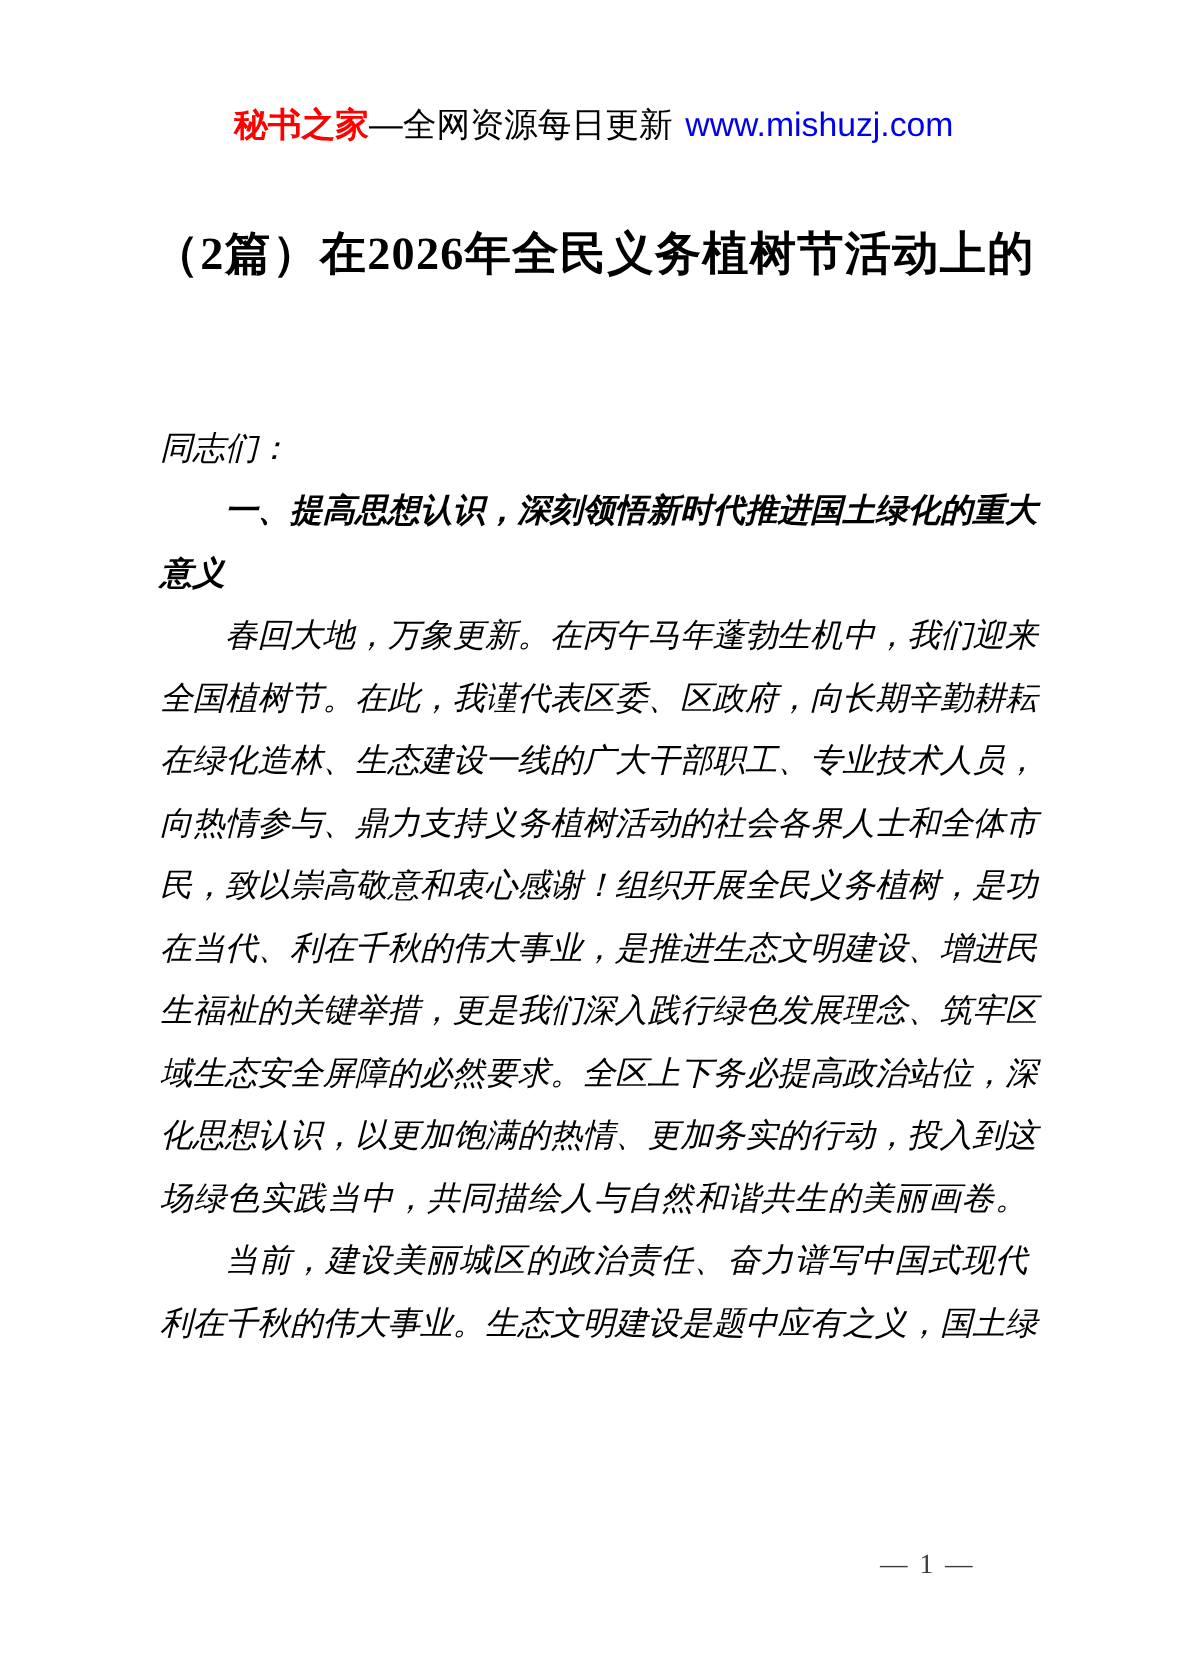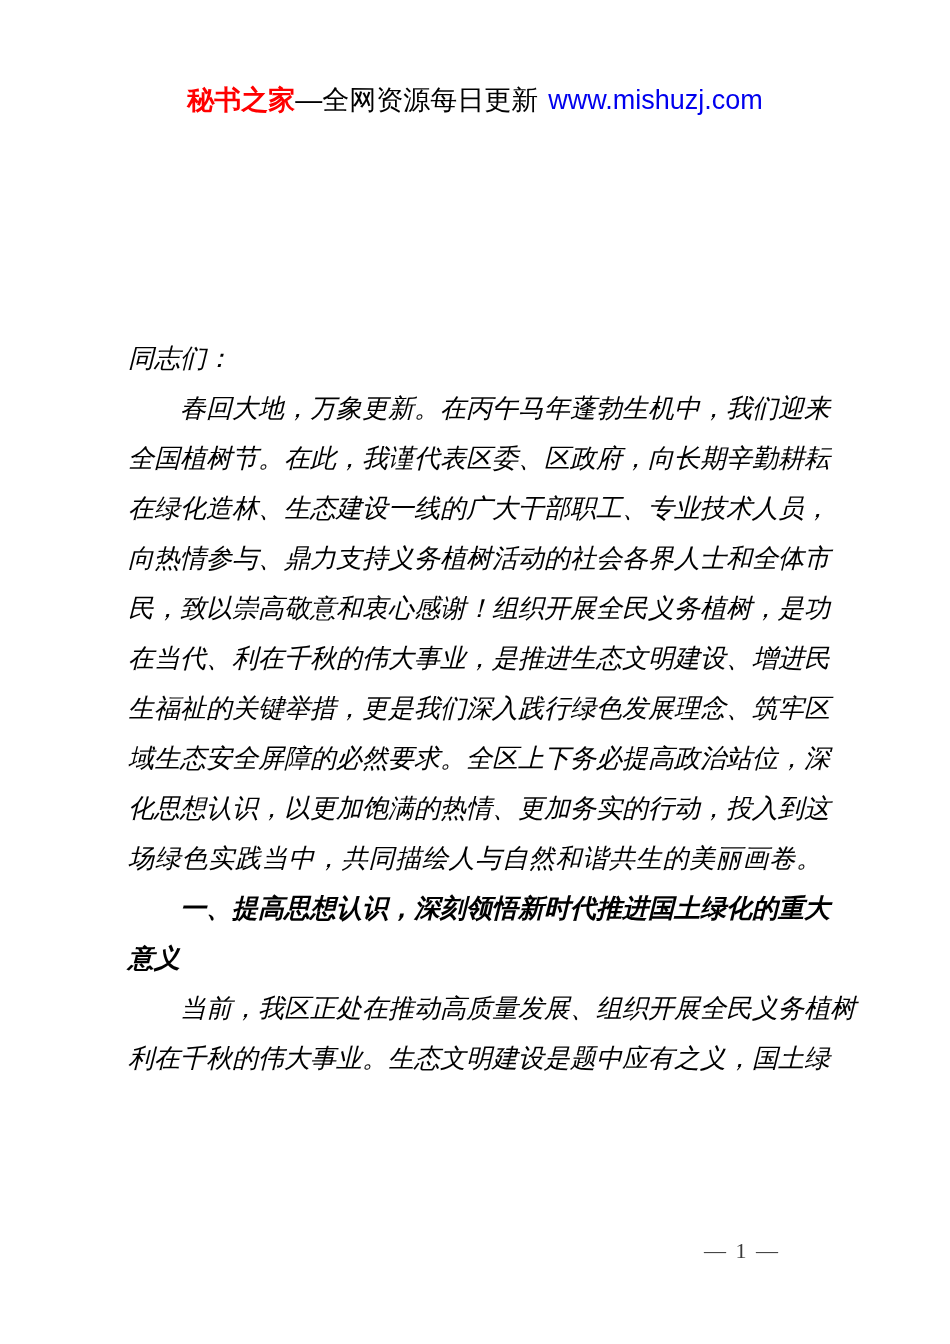--- a/index.html
+++ b/index.html
@@ -91,43 +91,44 @@
 </head>
 <body>
 
 <div class="page">
 
   <div class="doc-header">
     <span class="site-name" style="color: rgb(255, 0, 0);">秘书之家</span><span style="color: rgb(0, 0, 0);">—</span><span style="color: rgb(0, 0, 0);">全网资源每日更新</span><span class="header-url" style="color: rgb(0, 0, 238);">www.mishuzj.com</span>
   </div>
 
   <div class="doc-title">
+      <div class="title-line">（2篇）在2026年全民义务植树节活动上的</div>
     </div>
 
   <div class="doc-body">
       <div class="paragraph">
         <div class="line">同志们：</div>
+      </div>
+      <div class="paragraph bold">
+        <div class="line indent fill">一、提高思想认识，深刻领悟新时代推进国土绿化的重大</div>
+        <div class="line">意义</div>
       </div>
       <div class="paragraph">
         <div class="line indent fill">春回大地，万象更新。在丙午马年蓬勃生机中，我们迎来</div>
         <div class="line fill">全国植树节。在此，我谨代表区委、区政府，向长期辛勤耕耘</div>
         <div class="line fill">在绿化造林、生态建设一线的广大干部职工、专业技术人员，</div>
         <div class="line fill">向热情参与、鼎力支持义务植树活动的社会各界人士和全体市</div>
         <div class="line fill">民，致以崇高敬意和衷心感谢！组织开展全民义务植树，是功</div>
         <div class="line fill">在当代、利在千秋的伟大事业，是推进生态文明建设、增进民</div>
         <div class="line fill">生福祉的关键举措，更是我们深入践行绿色发展理念、筑牢区</div>
         <div class="line fill">域生态安全屏障的必然要求。全区上下务必提高政治站位，深</div>
         <div class="line fill">化思想认识，以更加饱满的热情、更加务实的行动，投入到这</div>
         <div class="line fill">场绿色实践当中，共同描绘人与自然和谐共生的美丽画卷。</div>
       </div>
-      <div class="paragraph bold">
-        <div class="line indent fill">一、提高思想认识，深刻领悟新时代推进国土绿化的重大</div>
-        <div class="line">意义</div>
-      </div>
       <div class="paragraph">
-        <div class="line indent fill">当前，我区正处在推动高质量发展、组织开展全民义务植树</div>
+        <div class="line indent fill">当前，建设美丽城区的政治责任、奋力谱写中国式现代</div>
         <div class="line fill">利在千秋的伟大事业。生态文明建设是题中应有之义，国土绿</div>
       </div>
     </div>
 
   <div class="page-number">— 1 —</div>
 
 </div>
 
 </body></html>

